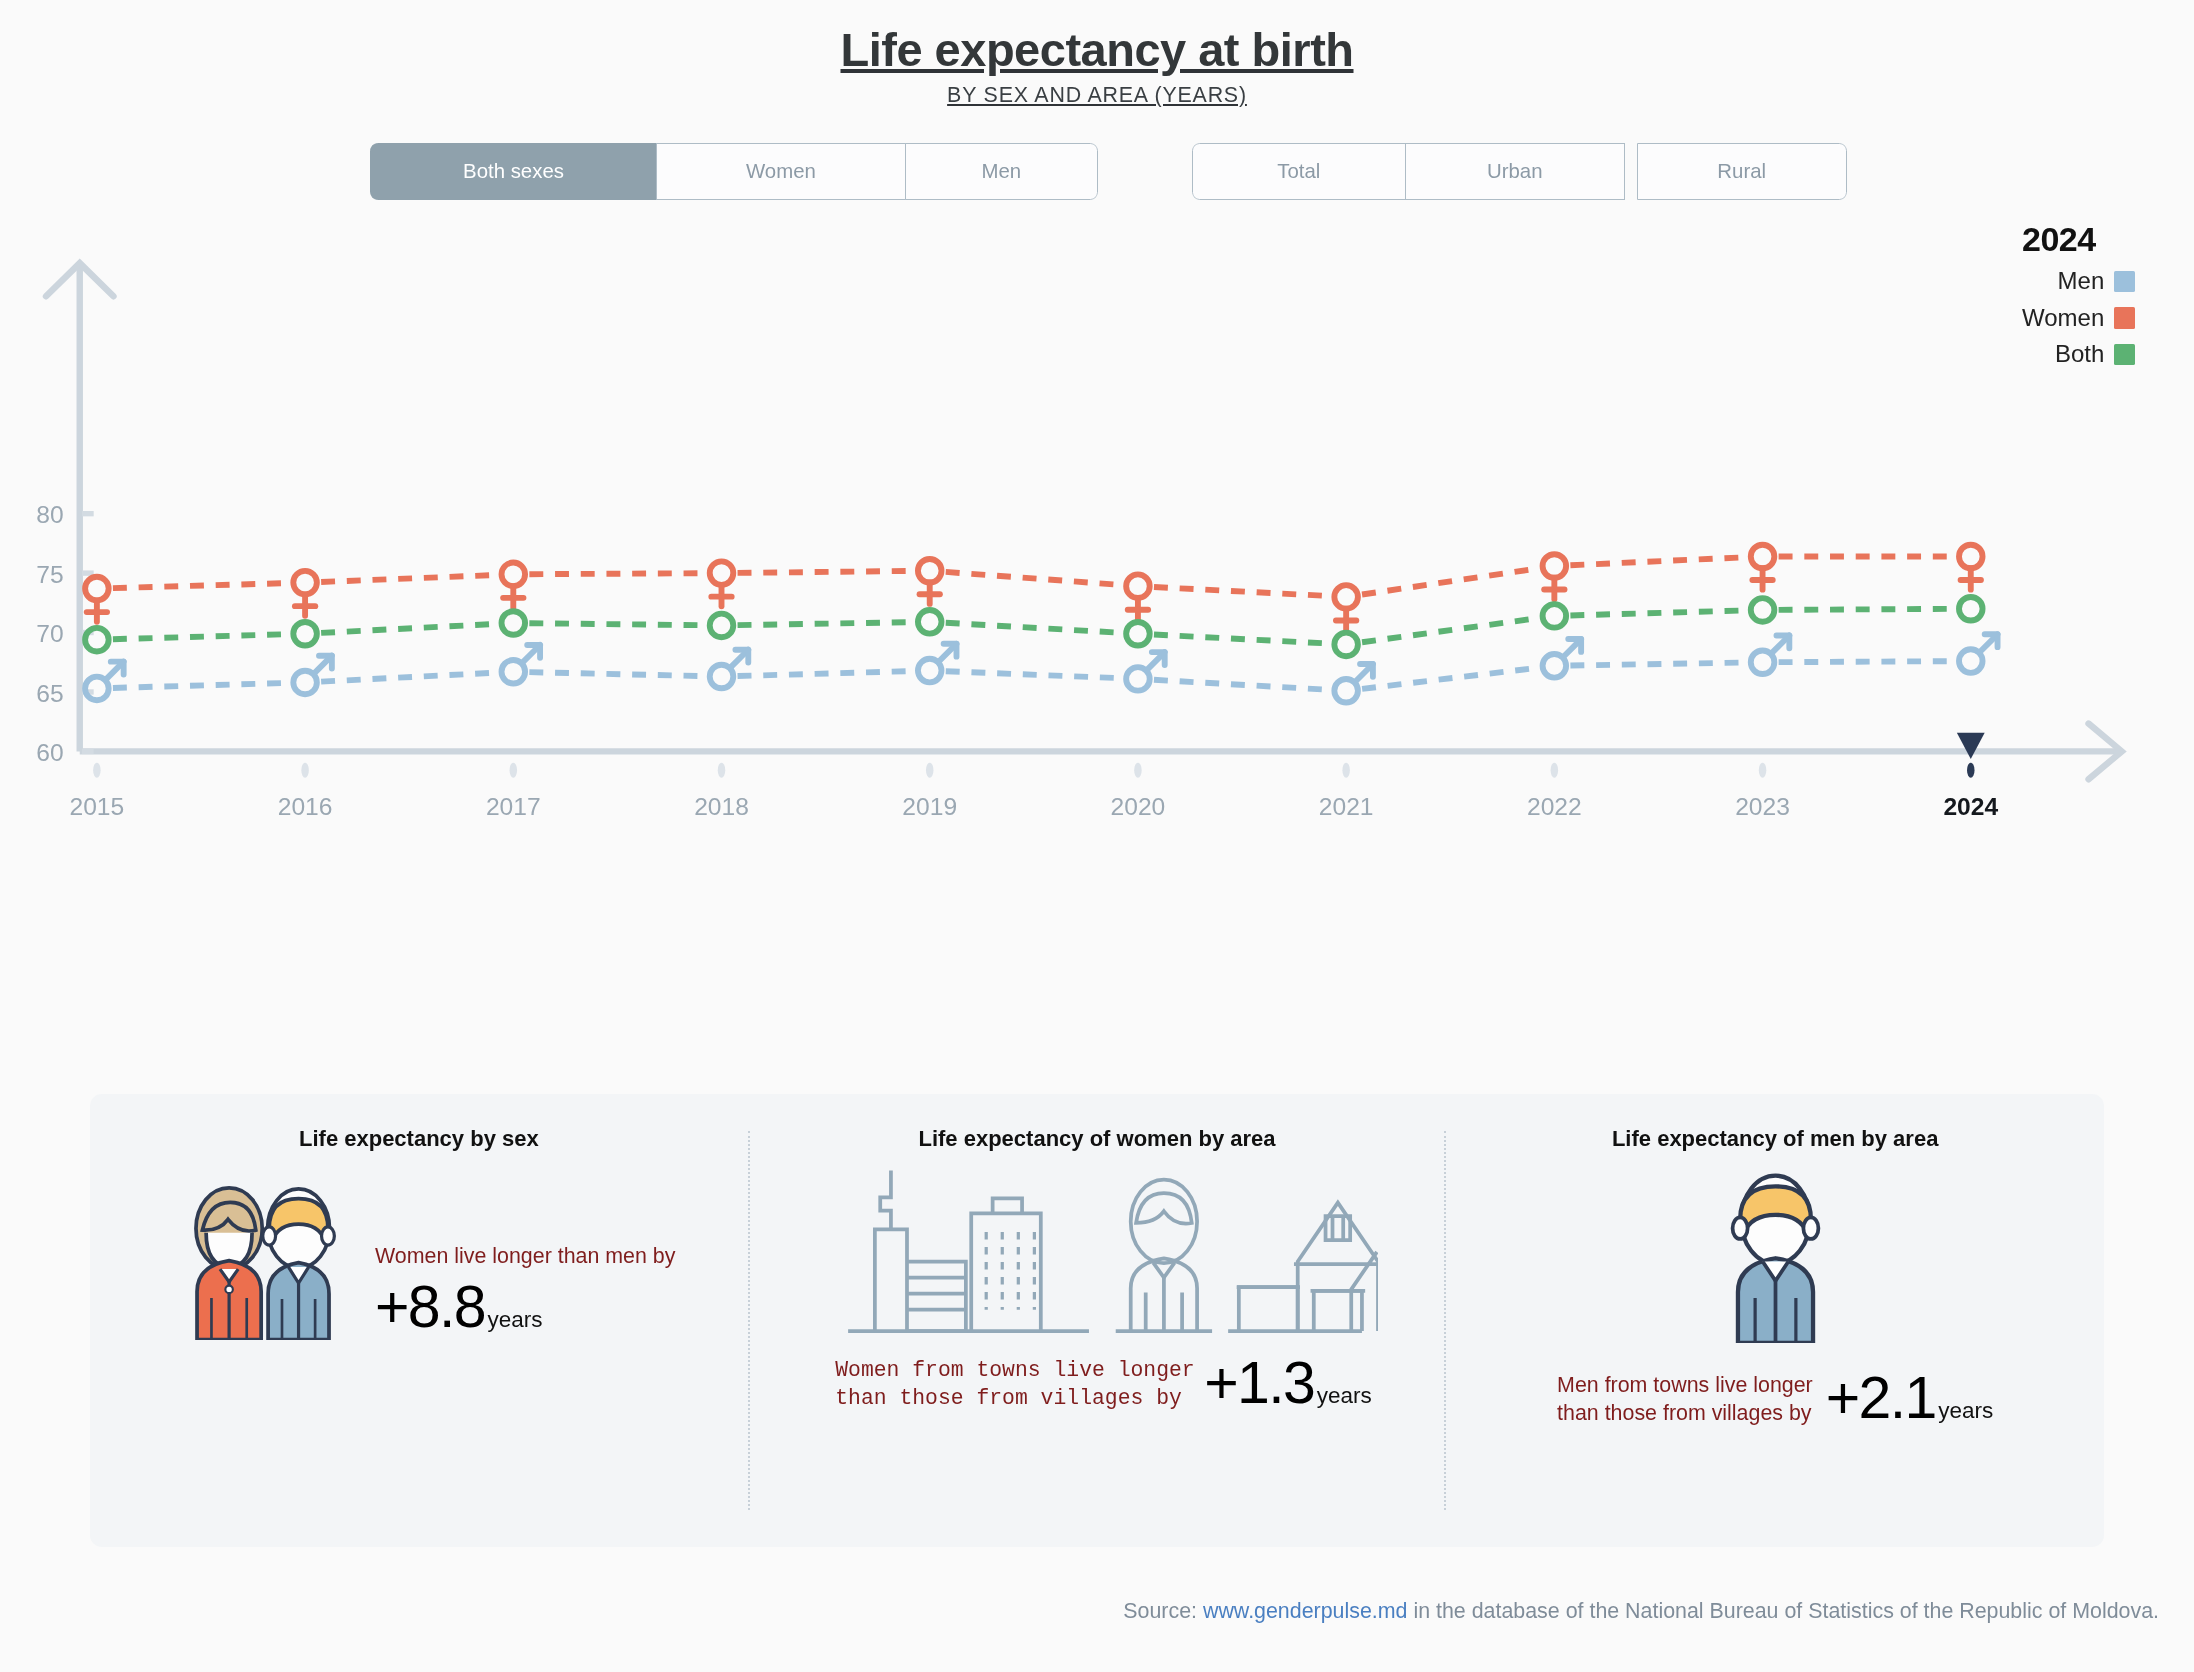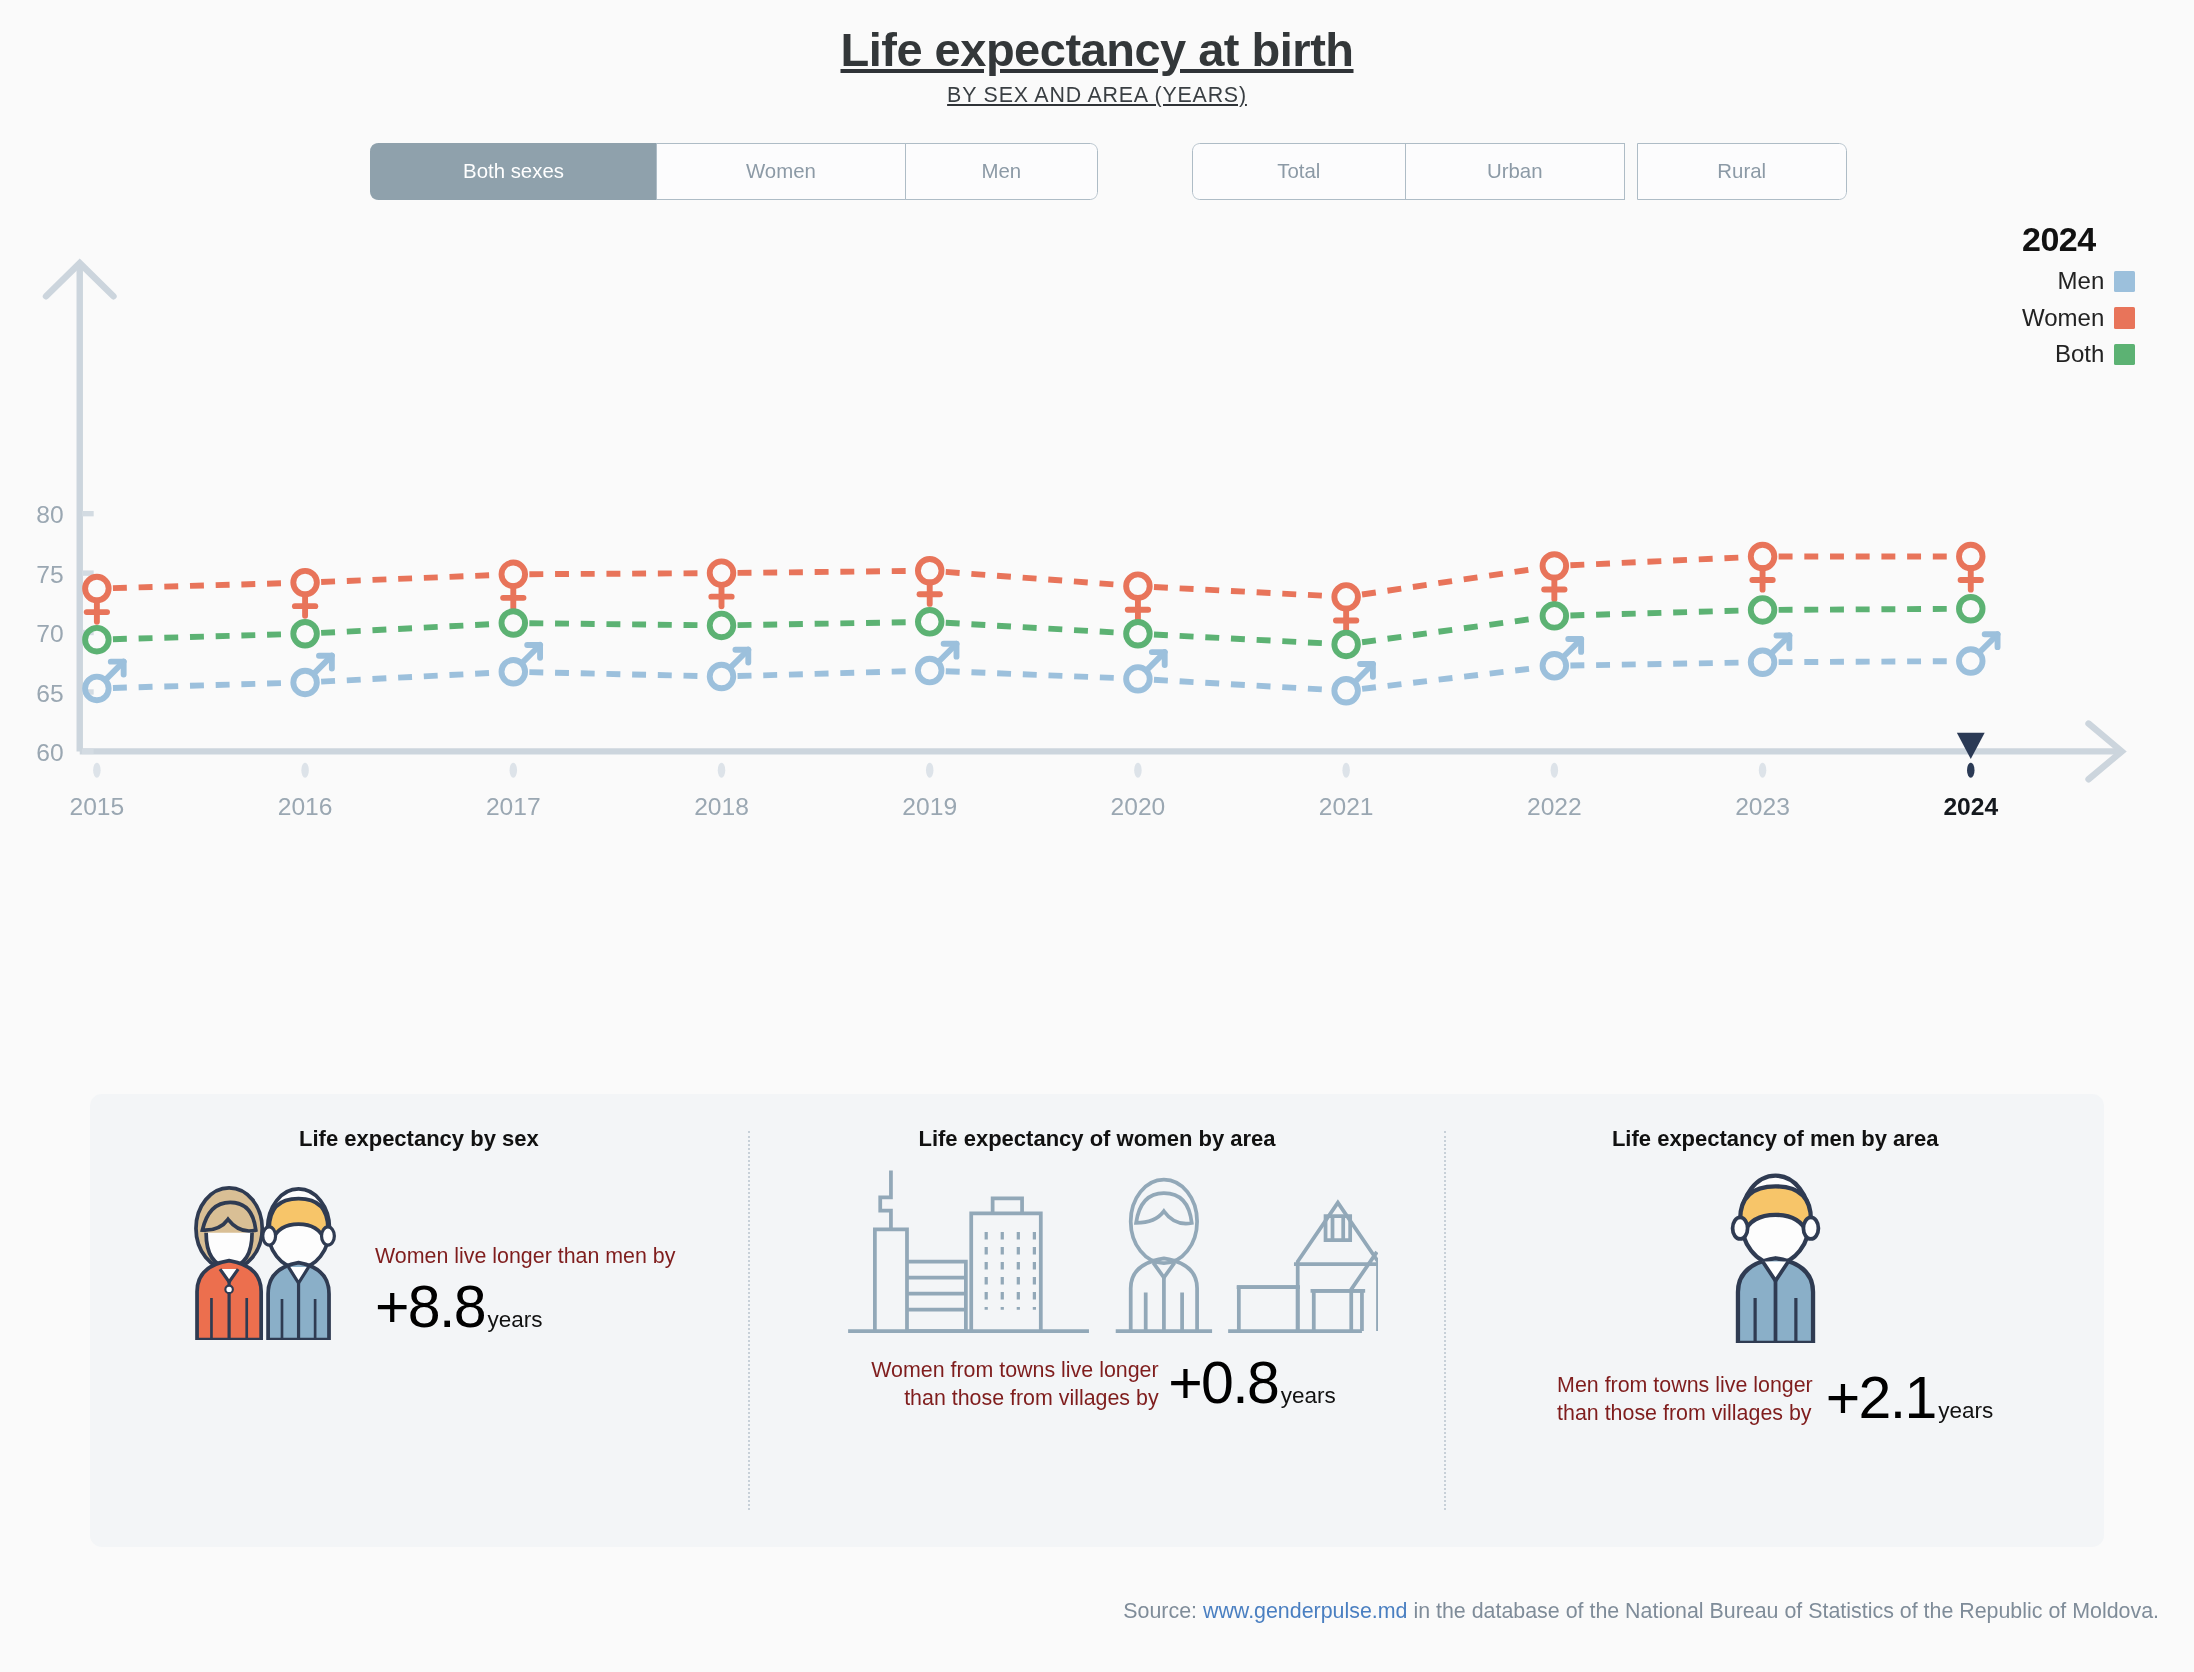--- a/index.html
+++ b/index.html
@@ -411,26 +411,26 @@
               <path d="M893 185 h164"></path>
               <path d="M952 140 h46 V95 h-46z M965 95 v45 M985 95 v45"></path>
               <path d="M930 310 v-75 h90 V310"></path>
               <path d="M924 235 h102"></path>
               <path d="M1000 310 V232 l48 -70"></path>
             </g>
           </svg>
         </span>
       </div>
       <div class="c2-bottom">
-        <div class="stat-text" style="text-align:right;">
+        <div class="stat-text" style="text-align:left;font-family:Liberation Mono, monospace;">
           <div>Women from towns live longer</div>
           <div>than those from villages by</div>
         </div>
         <div style="margin-left:9.6px;">
-          <span class="stat-big">+0.8</span>
+          <span class="stat-big">+1.3</span>
           <span class="stat-years">years</span>
         </div>
       </div>
     </div>
 
     <div class="divider"></div>
 
     <div class="panel-col col3">
       <div class="panel-title">Life expectancy of men by area</div>
       <div class="c3-icon">

